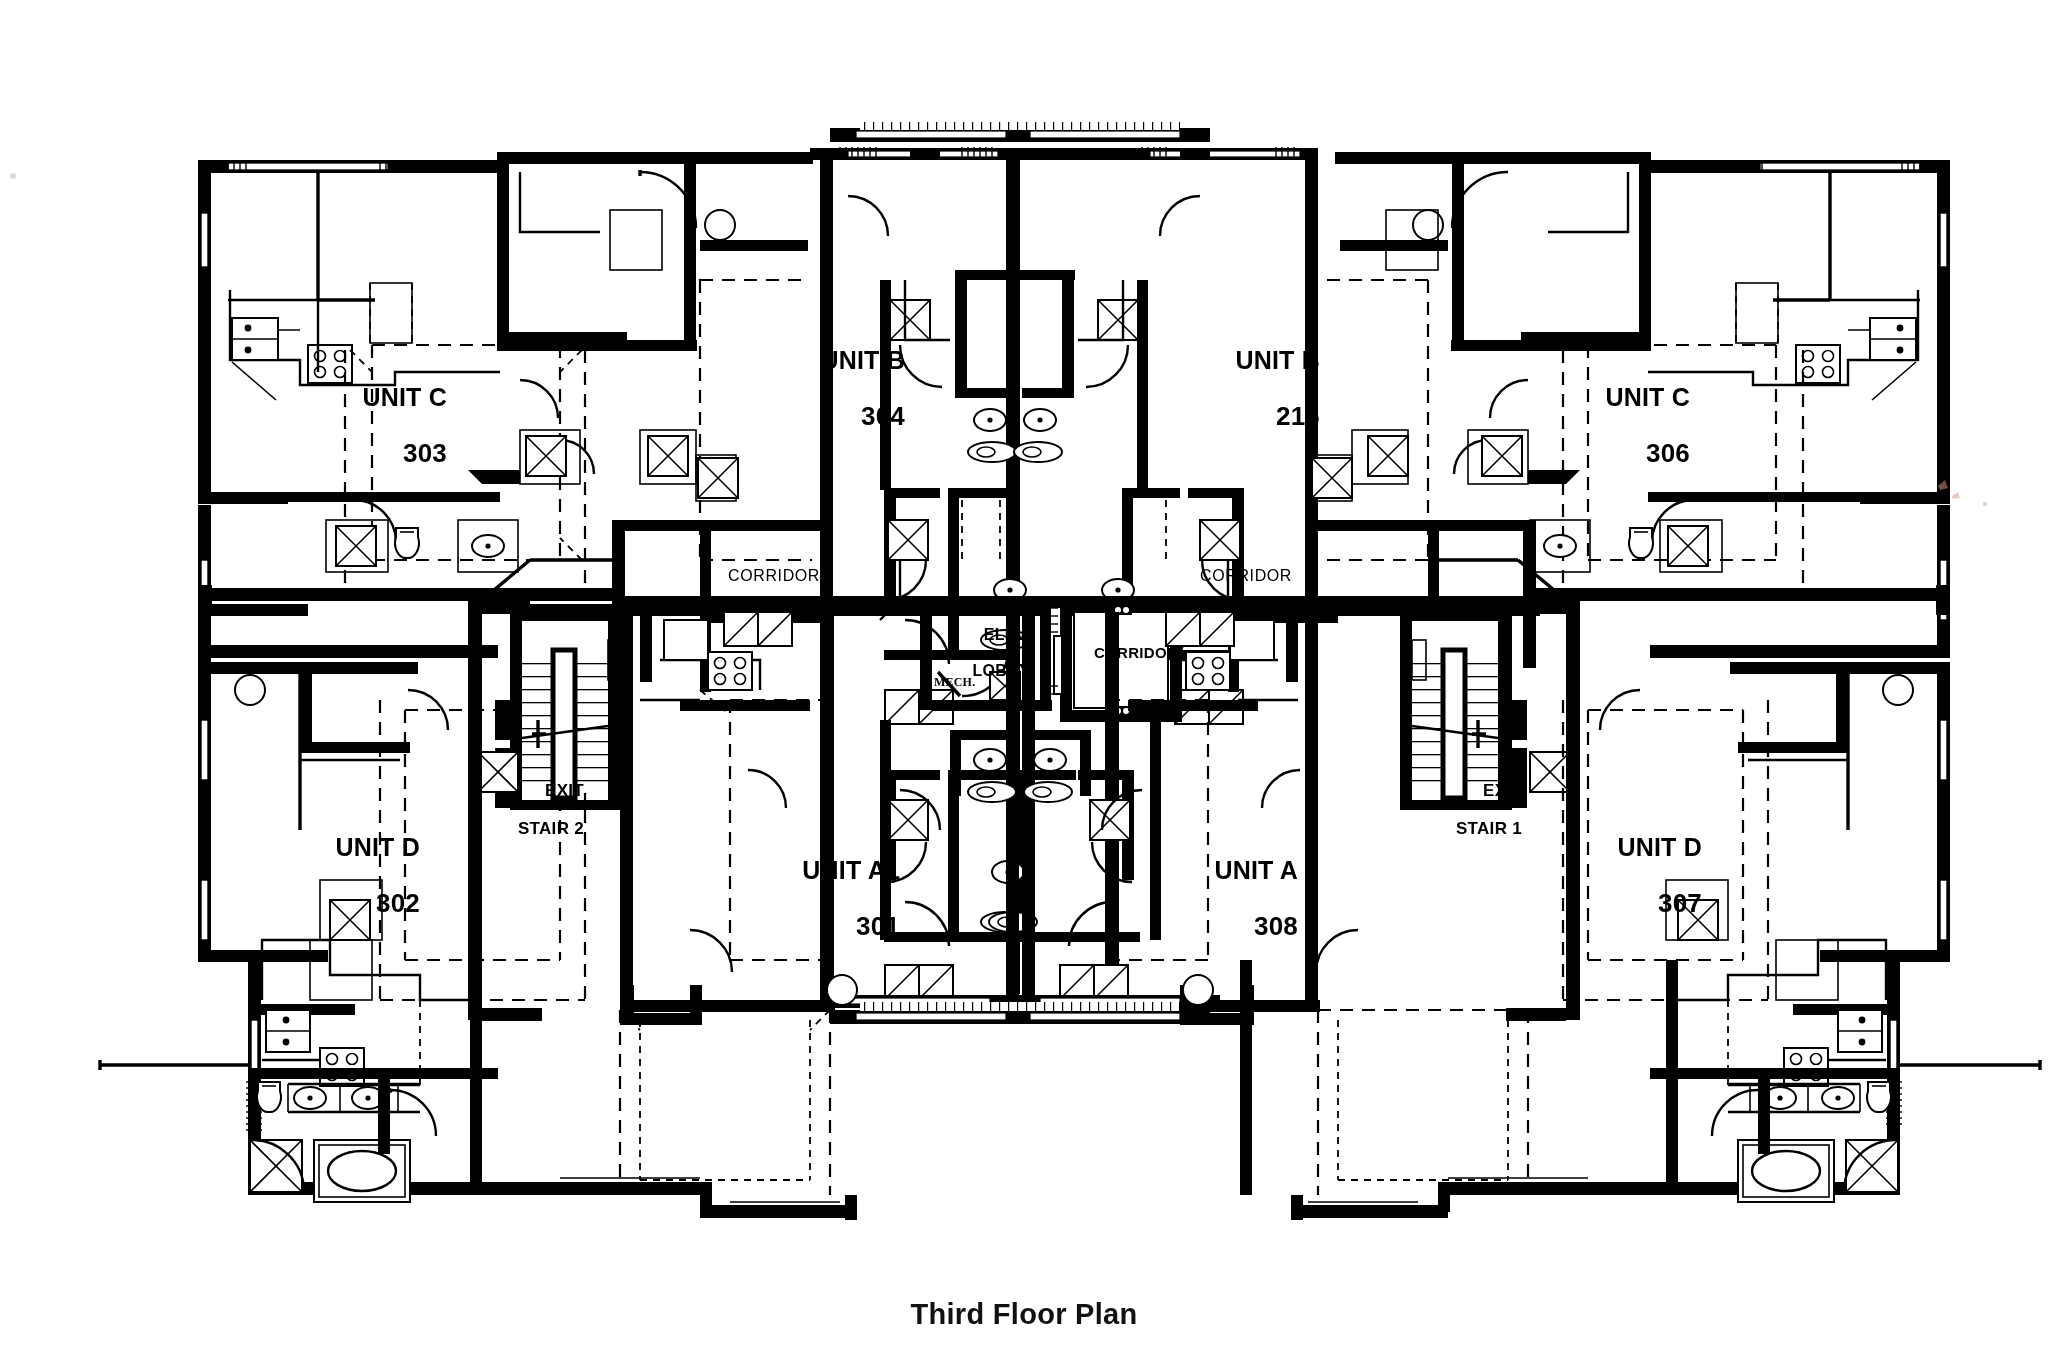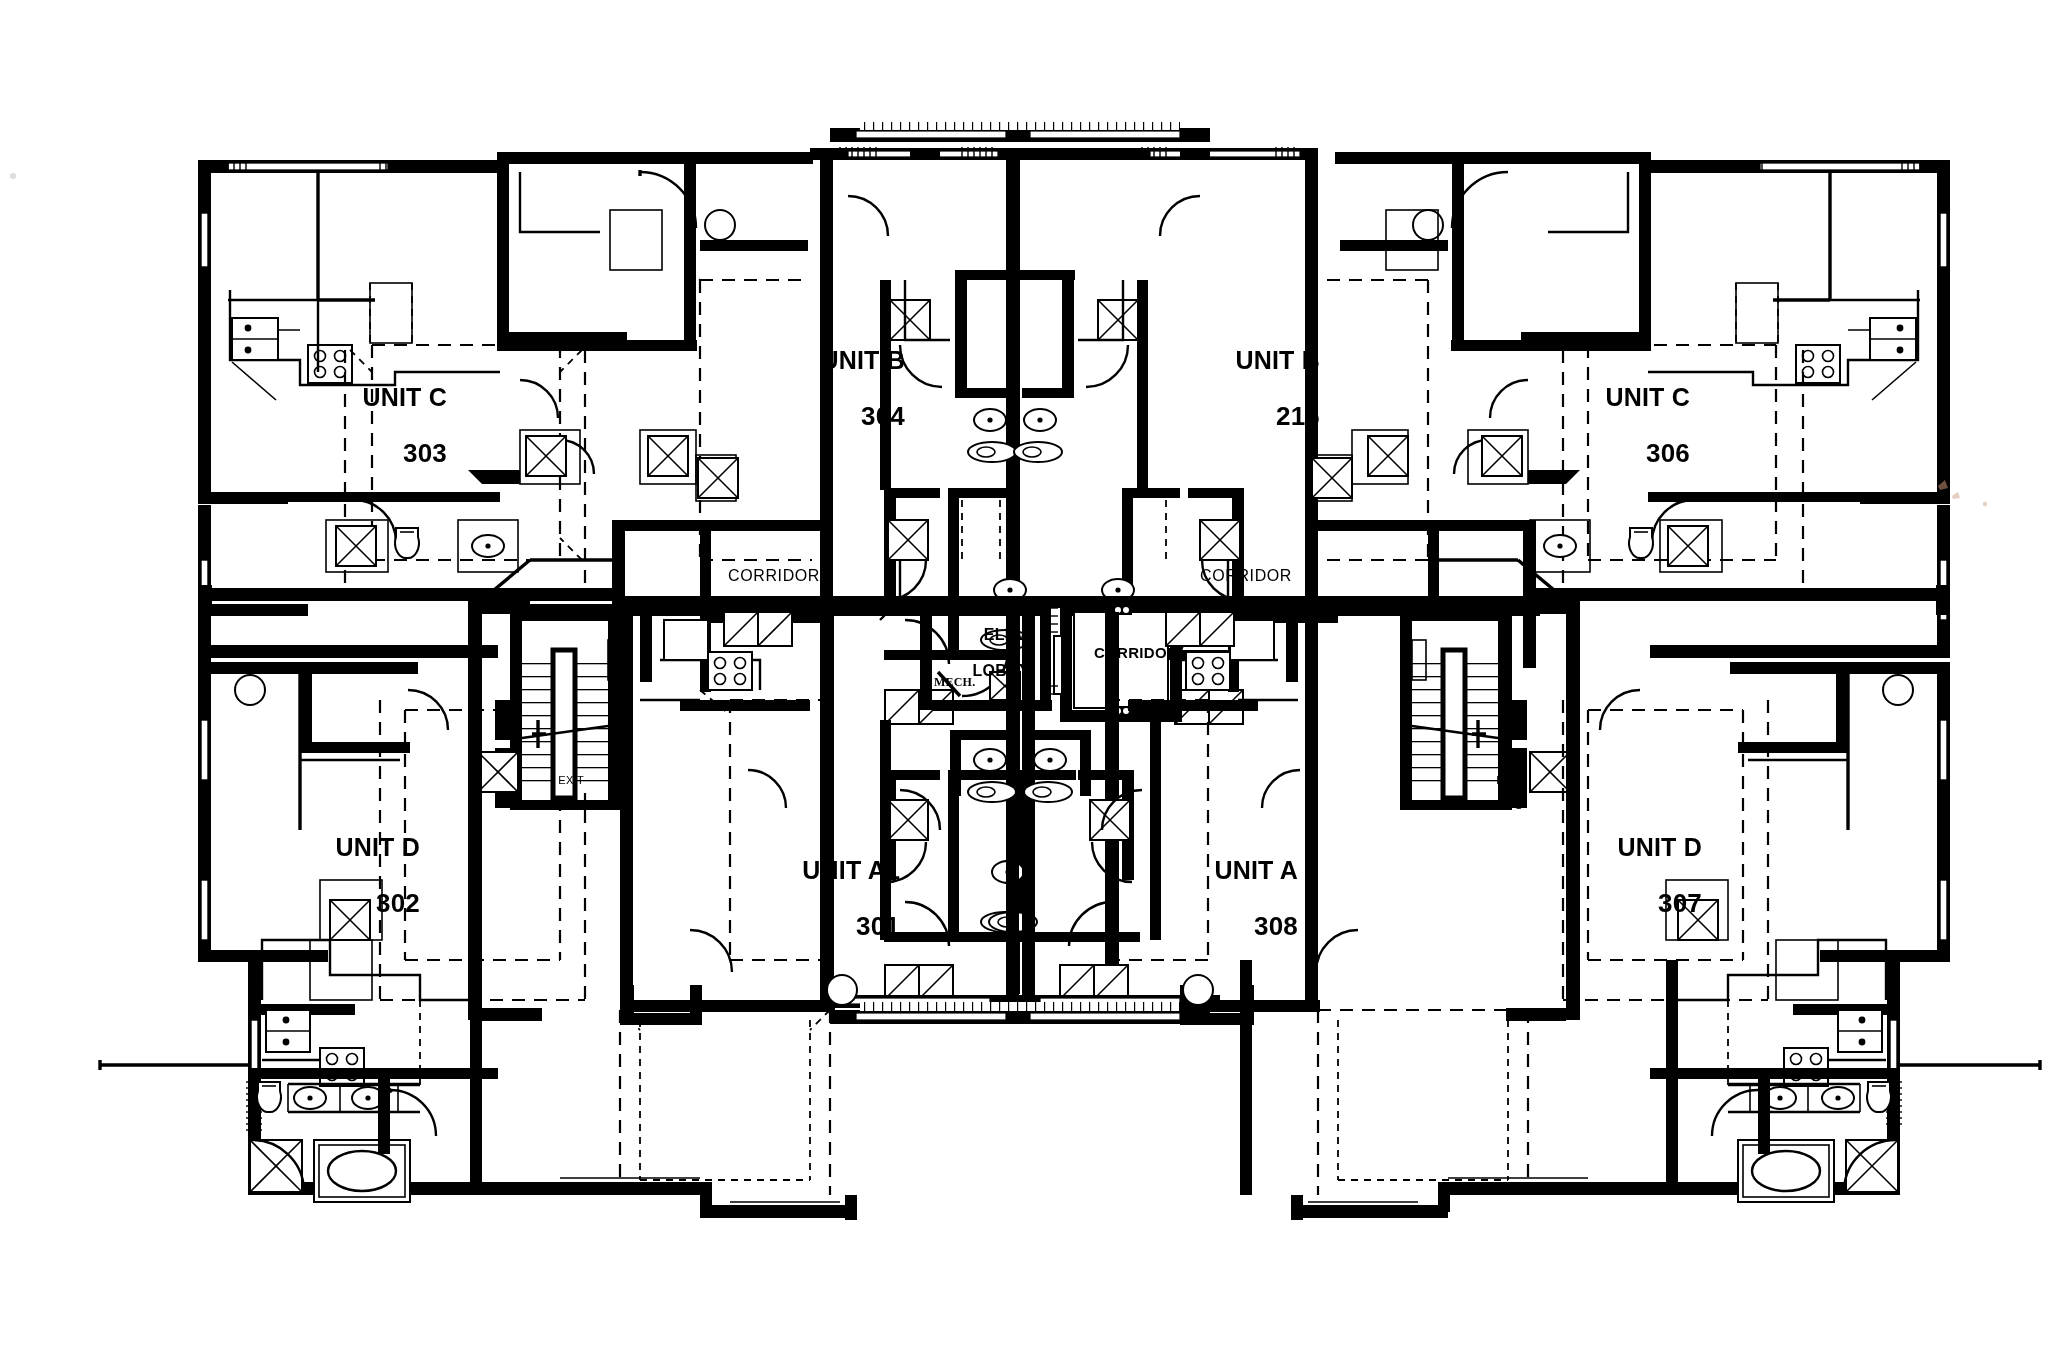--- a/index.html
+++ b/index.html
@@ -112,22 +112,22 @@
     font-size: 16px;
     font-weight: 400;
     letter-spacing: 0.6px;
   }
   .lbl-core {
     font-size: 16px;
     font-weight: 700;
     letter-spacing: 0.3px;
   }
   .lbl-stair {
-    font-size: 11px;
-    font-weight: 400;
+    font-size: 17px;
+    font-weight: 700;
     letter-spacing: 0.3px;
   }
   .lbl-elevator {
     font-size: 15px;
     font-weight: 700;
     letter-spacing: 0.3px;
   }
   .lbl-mech {
     font-size: 12px;
     font-weight: 700;
@@ -935,14 +935,15 @@
     <span>EXIT</span><br>
     <span>STAIR 2</span>
   </div>
 
   <div class="plan-label lbl-stair" style="left:1392px; top:762px; width:130px;">
     <span>EXIT</span><br>
     <span>STAIR 1</span>
   </div>
 
 
+  <div id="plan-title">Third Floor Plan</div>
 
 </div>
 
 </body></html>

